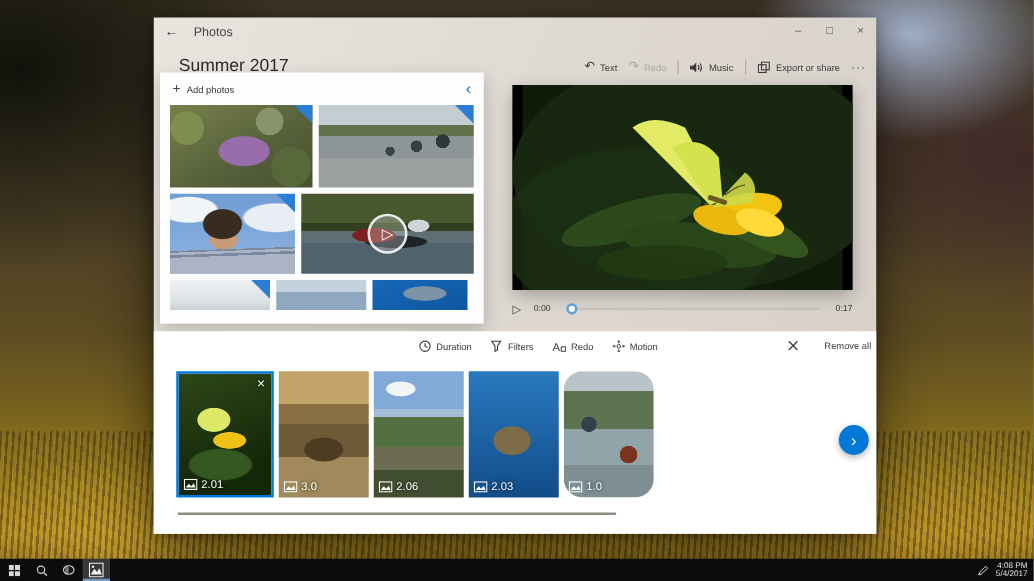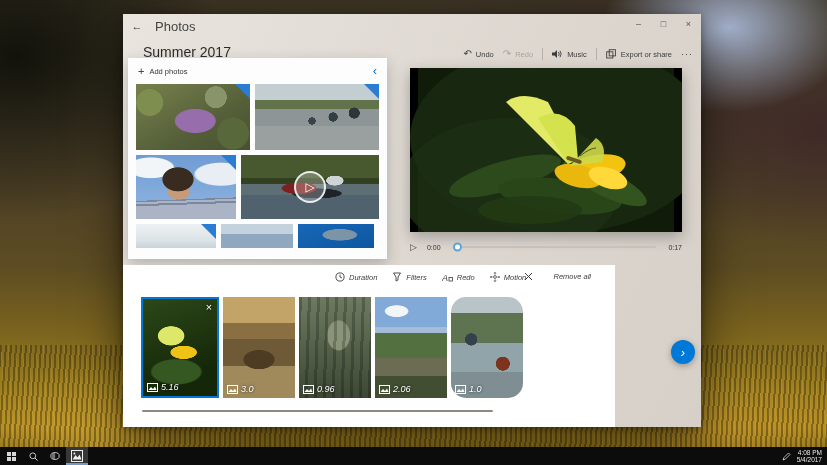--- a/index.html
+++ b/index.html
@@ -24,21 +24,21 @@
                repeating-linear-gradient(87deg, rgba(255,215,90,.10) 0 1px, rgba(0,0,0,0) 1px 7px);
   }
 
   
   .window { position:absolute; left:123px; top:14px; width:578px; height:413px;
     background:linear-gradient(115deg,#e9e4de 0%, #ddd7d0 55%, #d6d0c8 100%);
     box-shadow:0 18px 45px rgba(0,0,0,.55), 0 2px 8px rgba(0,0,0,.35); }
 
   .titlebar { position:absolute; left:0; top:0; right:0; height:24px; display:flex; align-items:center; }
   .back-btn { width:28px; height:24px; display:flex; align-items:center; justify-content:center; font-size:11px; color:#333; cursor:default; }
-  .app-name { font-size:13px; color:#444; margin-left:4px; }
+  .app-name { font-size:10px; color:#444; margin-left:4px; }
   .win-controls { position:absolute; right:0; top:0; display:flex; }
   .win-btn { width:25px; height:20px; display:flex; align-items:center; justify-content:center; font-size:9px; color:#555; }
 
   .project-title { position:absolute; left:20px; top:30px; font-size:14px; color:#2b2b2b; }
 
   .top-toolbar { position:absolute; right:8px; top:34px; display:flex; align-items:center; gap:9px; font-size:7.5px; color:#3c3c3c; }
   .tool-item { display:flex; align-items:center; gap:4px; }
   .tool-item .glyph { font-size:10px; line-height:10px; }
   .tool-item.disabled { color:#a9a49e; }
   .sep { width:1px; height:12px; background:#b4afa8; }
@@ -97,25 +97,25 @@
 
   .transport { position:absolute; left:287px; top:226px; width:272px; height:14px; display:flex; align-items:center; }
   .play-glyph { font-size:9px; color:#3c3c3c; }
   .time { font-size:7px; color:#333; }
   .time.cur { margin-left:10px; }
   .track { position:relative; flex:1; height:2px; background:#c6c1ba; margin:0 12px 0 14px; border-radius:1px; }
   .track-thumb { position:absolute; left:-2px; top:50%; transform:translateY(-50%); width:9px; height:9px;
     border-radius:50%; background:#fff; border:2px solid #5ba3d9; }
 
   
-  .bottom { position:absolute; left:0; top:251px; width:492px; height:162px; background:#ffffff;font-style:italic; }
+  .bottom { position:absolute; left:0; top:251px; width:578px; height:162px; background:#ffffff; }
   .edit-toolbar { position:absolute; left:212px; top:7px; display:flex; align-items:center; gap:15px;
     font-size:7.5px; color:#3c3c3c; }
   .edit-item { display:flex; align-items:center; gap:4px; }
-  .remove-all { position:absolute; right:24px; top:7px; display:flex; align-items:flex-start; gap:20px; font-size:7.5px; color:#3c3c3c; }
+  .remove-all { position:absolute; right:4px; top:7px; display:flex; align-items:flex-start; gap:20px; font-size:7.5px; color:#3c3c3c; }
 
   .storyboard { position:absolute; left:18px; top:32px; display:flex; gap:4px; align-items:flex-start; }
   .clip { position:relative; width:72px; height:101px; overflow:hidden; background:#888; }
   .clip.selected { width:78px; border:2px solid #0078d7; }
   .clip-close { position:absolute; top:3px; right:5px; color:#fff; font-size:11px; line-height:10px;
     text-shadow:0 0 3px rgba(0,0,0,.9); }
   .clip-dur { position:absolute; left:4px; bottom:4px; display:flex; align-items:center; gap:3px;
     color:#fff; font-size:9px; text-shadow:0 0 3px rgba(0,0,0,.85); }
   .pic-ico { width:11px; height:9px; }
 
@@ -187,21 +187,21 @@
             <span>×</span>
           </div>
       </div>
     </div>
 
     <div class="project-title">Summer 2017</div>
 
     <div class="top-toolbar">
       <div class="tool-item">
         <span class="glyph">↶</span>
-        <span>Undo</span>
+        <span>Text</span>
       </div>
       <div class="tool-item disabled">
         <span class="glyph">↷</span>
         <span>Redo</span>
       </div>
       <div class="sep"></div>
       <div class="tool-item">
         <svg class="ico" width="11" height="10" viewBox="0 0 11 10">
           <polygon points="0,3.5 2.5,3.5 5,1 5,9 2.5,6.5 0,6.5" fill="#3c3c3c"></polygon>
           <path d="M6.5,3 Q8,5 6.5,7" stroke="#3c3c3c" stroke-width="0.9" fill="none"></path>
@@ -331,54 +331,54 @@
 
       <div class="storyboard">
 
         <div class="clip selected art-c-butterfly">
           <span class="clip-close"><span>×</span></span>
           <div class="clip-dur">
             <svg class="pic-ico" viewBox="0 0 11 9">
               <rect x="0.5" y="0.5" width="10" height="8" fill="none" stroke="#fff" stroke-width="1"></rect>
               <path d="M1.5,7 L4,4 L6,6 L8,3.5 L9.5,7 Z" fill="#fff"></path>
             </svg>
-            <span>5.16</span>
+            <span>2.01</span>
           </div>
         </div>
 
         <div class="clip art-c-tuktuk">
           <div class="clip-dur">
             <svg class="pic-ico" viewBox="0 0 11 9">
               <rect x="0.5" y="0.5" width="10" height="8" fill="none" stroke="#fff" stroke-width="1"></rect>
               <path d="M1.5,7 L4,4 L6,6 L8,3.5 L9.5,7 Z" fill="#fff"></path>
             </svg>
             <span>3.0</span>
           </div>
         </div>
 
-        <div class="clip art-c-stone">
-          <div class="clip-dur">
-            <svg class="pic-ico" viewBox="0 0 11 9">
-              <rect x="0.5" y="0.5" width="10" height="8" fill="none" stroke="#fff" stroke-width="1"></rect>
-              <path d="M1.5,7 L4,4 L6,6 L8,3.5 L9.5,7 Z" fill="#fff"></path>
-            </svg>
-            <span>0.96</span>
-          </div>
-        </div>
 
         <div class="clip art-c-temple">
           <div class="clip-dur">
             <svg class="pic-ico" viewBox="0 0 11 9">
               <rect x="0.5" y="0.5" width="10" height="8" fill="none" stroke="#fff" stroke-width="1"></rect>
               <path d="M1.5,7 L4,4 L6,6 L8,3.5 L9.5,7 Z" fill="#fff"></path>
             </svg>
             <span>2.06</span>
           </div>
         </div>
 
+        <div class="clip art-c-turtle">
+          <div class="clip-dur">
+            <svg class="pic-ico" viewBox="0 0 11 9">
+              <rect x="0.5" y="0.5" width="10" height="8" fill="none" stroke="#fff" stroke-width="1"></rect>
+              <path d="M1.5,7 L4,4 L6,6 L8,3.5 L9.5,7 Z" fill="#fff"></path>
+            </svg>
+            <span>2.03</span>
+          </div>
+        </div>
 
         <div class="clip art-c-ferry">
           <div class="clip-dur">
             <svg class="pic-ico" viewBox="0 0 11 9">
               <rect x="0.5" y="0.5" width="10" height="8" fill="none" stroke="#fff" stroke-width="1"></rect>
               <path d="M1.5,7 L4,4 L6,6 L8,3.5 L9.5,7 Z" fill="#fff"></path>
             </svg>
             <span>1.0</span>
           </div>
         </div>

